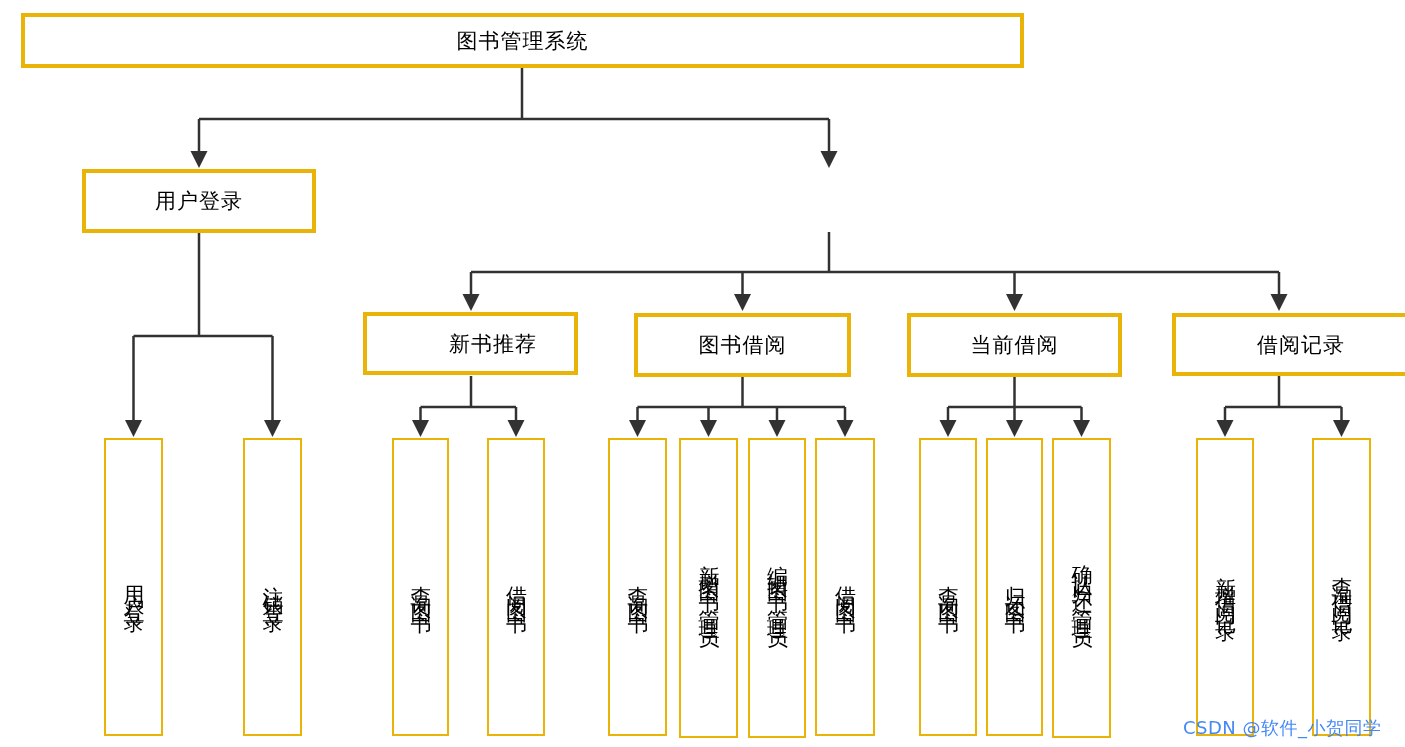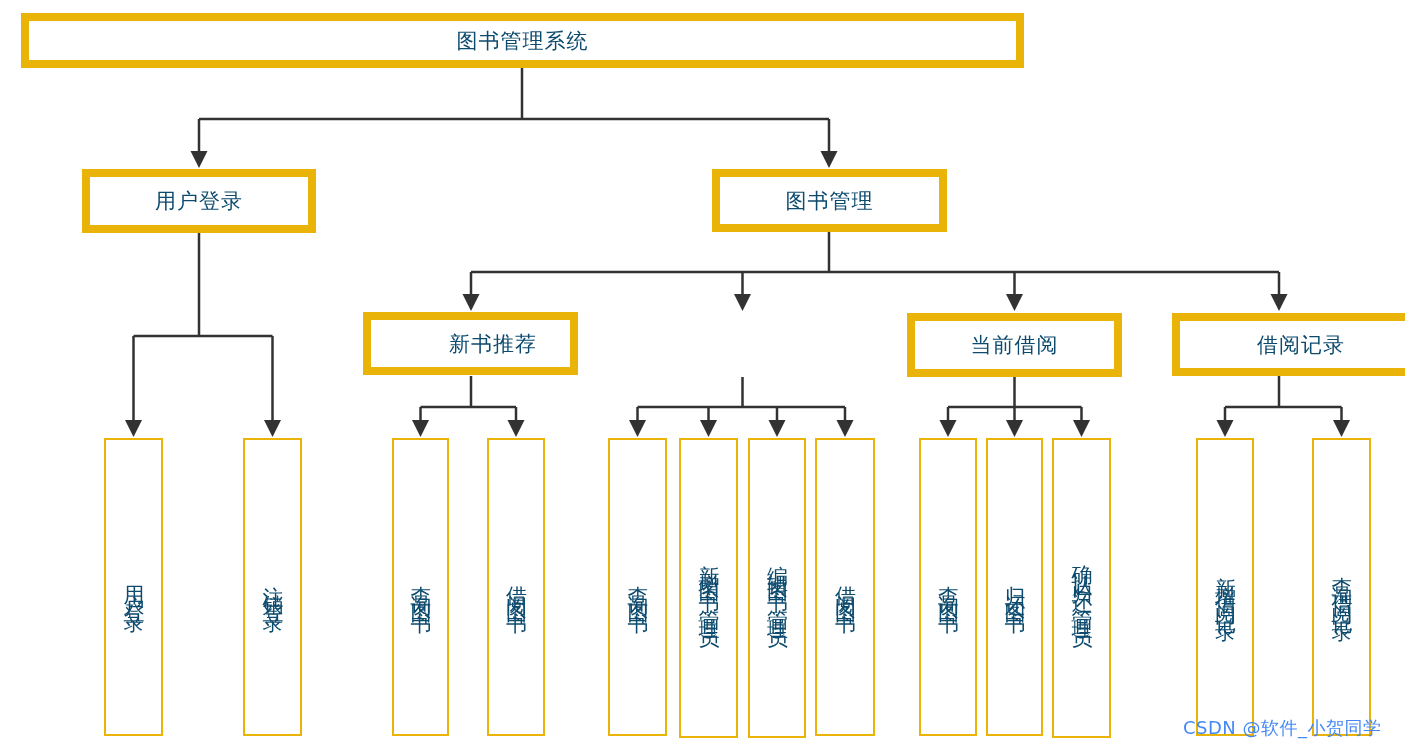--- a/index.html
+++ b/index.html
@@ -9,22 +9,22 @@
     height: 747px;
     background: #ffffff;
     font-family: "DejaVu Sans", "Liberation Sans", sans-serif;
     overflow: hidden;
   }
   .wires { position: absolute; left: 0; top: 0; z-index: 1; }
   .node {
     position: absolute;
     box-sizing: border-box;
     background: #ffffff;
-    border: 8px solid #eab308;
-    color: #0c4a6e;
+    border: 4px solid #eab308;
+    color: #000000;
     display: flex;
     align-items: center;
     justify-content: center;
     font-size: 21px;
     letter-spacing: 1px;
     z-index: 2;
   }
   .leaf { border-width: 2.5px; }
   .leaf .vtext {
     writing-mode: vertical-rl;
@@ -116,26 +116,26 @@
     </g>
   </svg>
 
   <div class="node" style="left:21px; top:13px; width:1003px; height:55px;">
     <span>图书管理系统</span>
   </div>
 
   <div class="node" style="left:82px; top:169px; width:234px; height:64px;">
     <span>用户登录</span>
   </div>
-  <div class="node" style="left:712px; top:169px; width:235px; height:63px;">
-    <span>图书管理</span>
-  </div>
 
   <div class="node" style="left:363px; top:312px; width:215px; height:63px;padding-left:45px;">
     <span>新书推荐</span>
+  </div>
+  <div class="node" style="left:634px; top:313px; width:217px; height:64px;">
+    <span>图书借阅</span>
   </div>
   <div class="node" style="left:907px; top:313px; width:215px; height:64px;font-family:Liberation Mono, monospace;">
     <span>当前借阅</span>
   </div>
   <div class="node" style="left:1172px; top:313px; width:258px; height:63px;">
     <span>借阅记录</span>
   </div>
 
   <div class="node leaf" style="left:104px; top:438px; width:59px; height:298px;">
     <span class="vtext">用户登录</span>

